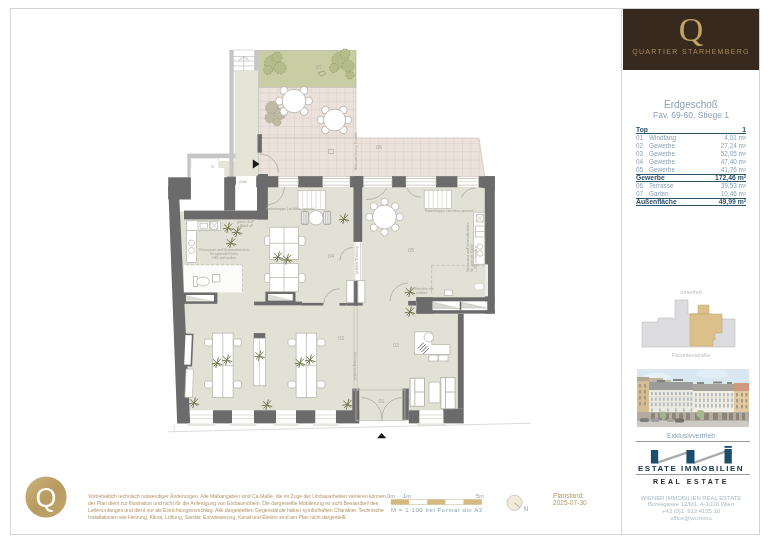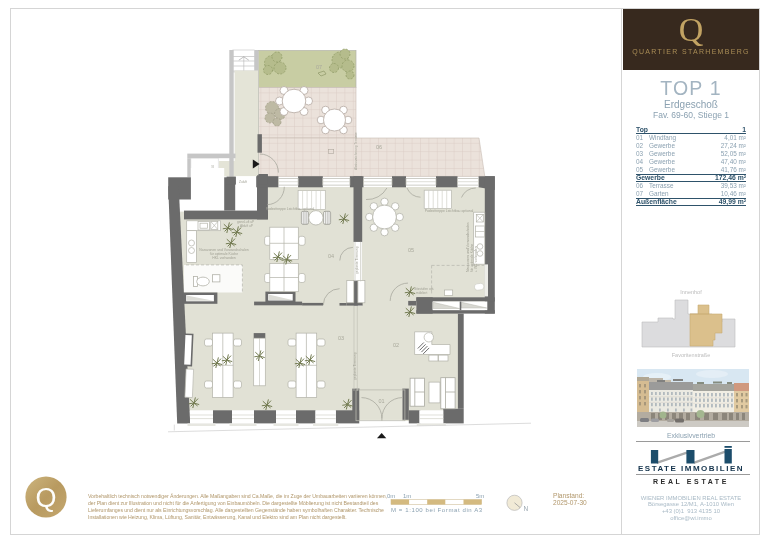--- a/index.html
+++ b/index.html
@@ -498,21 +498,20 @@
 
 <text x="393" y="347" font-size="5.5" fill="#a9a99c">02</text>
 </svg>
 
 <div class="abs" style="left:623px;top:9px;width:136px;height:61px;background:#37291e;"></div>
 
 <div class="abs" style="left:623px;top:13px;width:136px;height:34px;color:#c2a363;font-family:'Liberation Serif',serif;font-size:34px;font-weight:400;text-align:center;line-height:34px;">Q</div>
 
 <div class="abs" style="left:623px;top:48px;width:136px;color:#a98d56;font-size:7px;letter-spacing:1.3px;text-align:center;">QUARTIER STARHEMBERG</div>
 
-<div class="abs" style="left:623px;top:76.5px;width:136px;color:#a3b4c1;font-size:19.5px;letter-spacing:1.2px;text-align:center;">TOP 1</div>
 
 <div class="abs" style="left:623px;top:99px;width:136px;color:#8ba1b1;font-size:10px;text-align:center;">Erdgeschoß</div>
 
 <div class="abs" style="left:623px;top:110px;width:136px;color:#8ba1b1;font-size:8.5px;text-align:center;">Fav. 69-60, Stiege 1</div>
 
 <div class="abs" style="left:636px;top:126px;width:110px;font-size:6.4px;color:#8ba1b1;line-height:8px;">
   <div style="display:flex;justify-content:space-between;color:#2e526a;font-weight:bold;font-size:6.8px;height:8px;border-bottom:1px solid #2e526a;">
         <span>Top</span>
         <span>1</span>
       </div>

